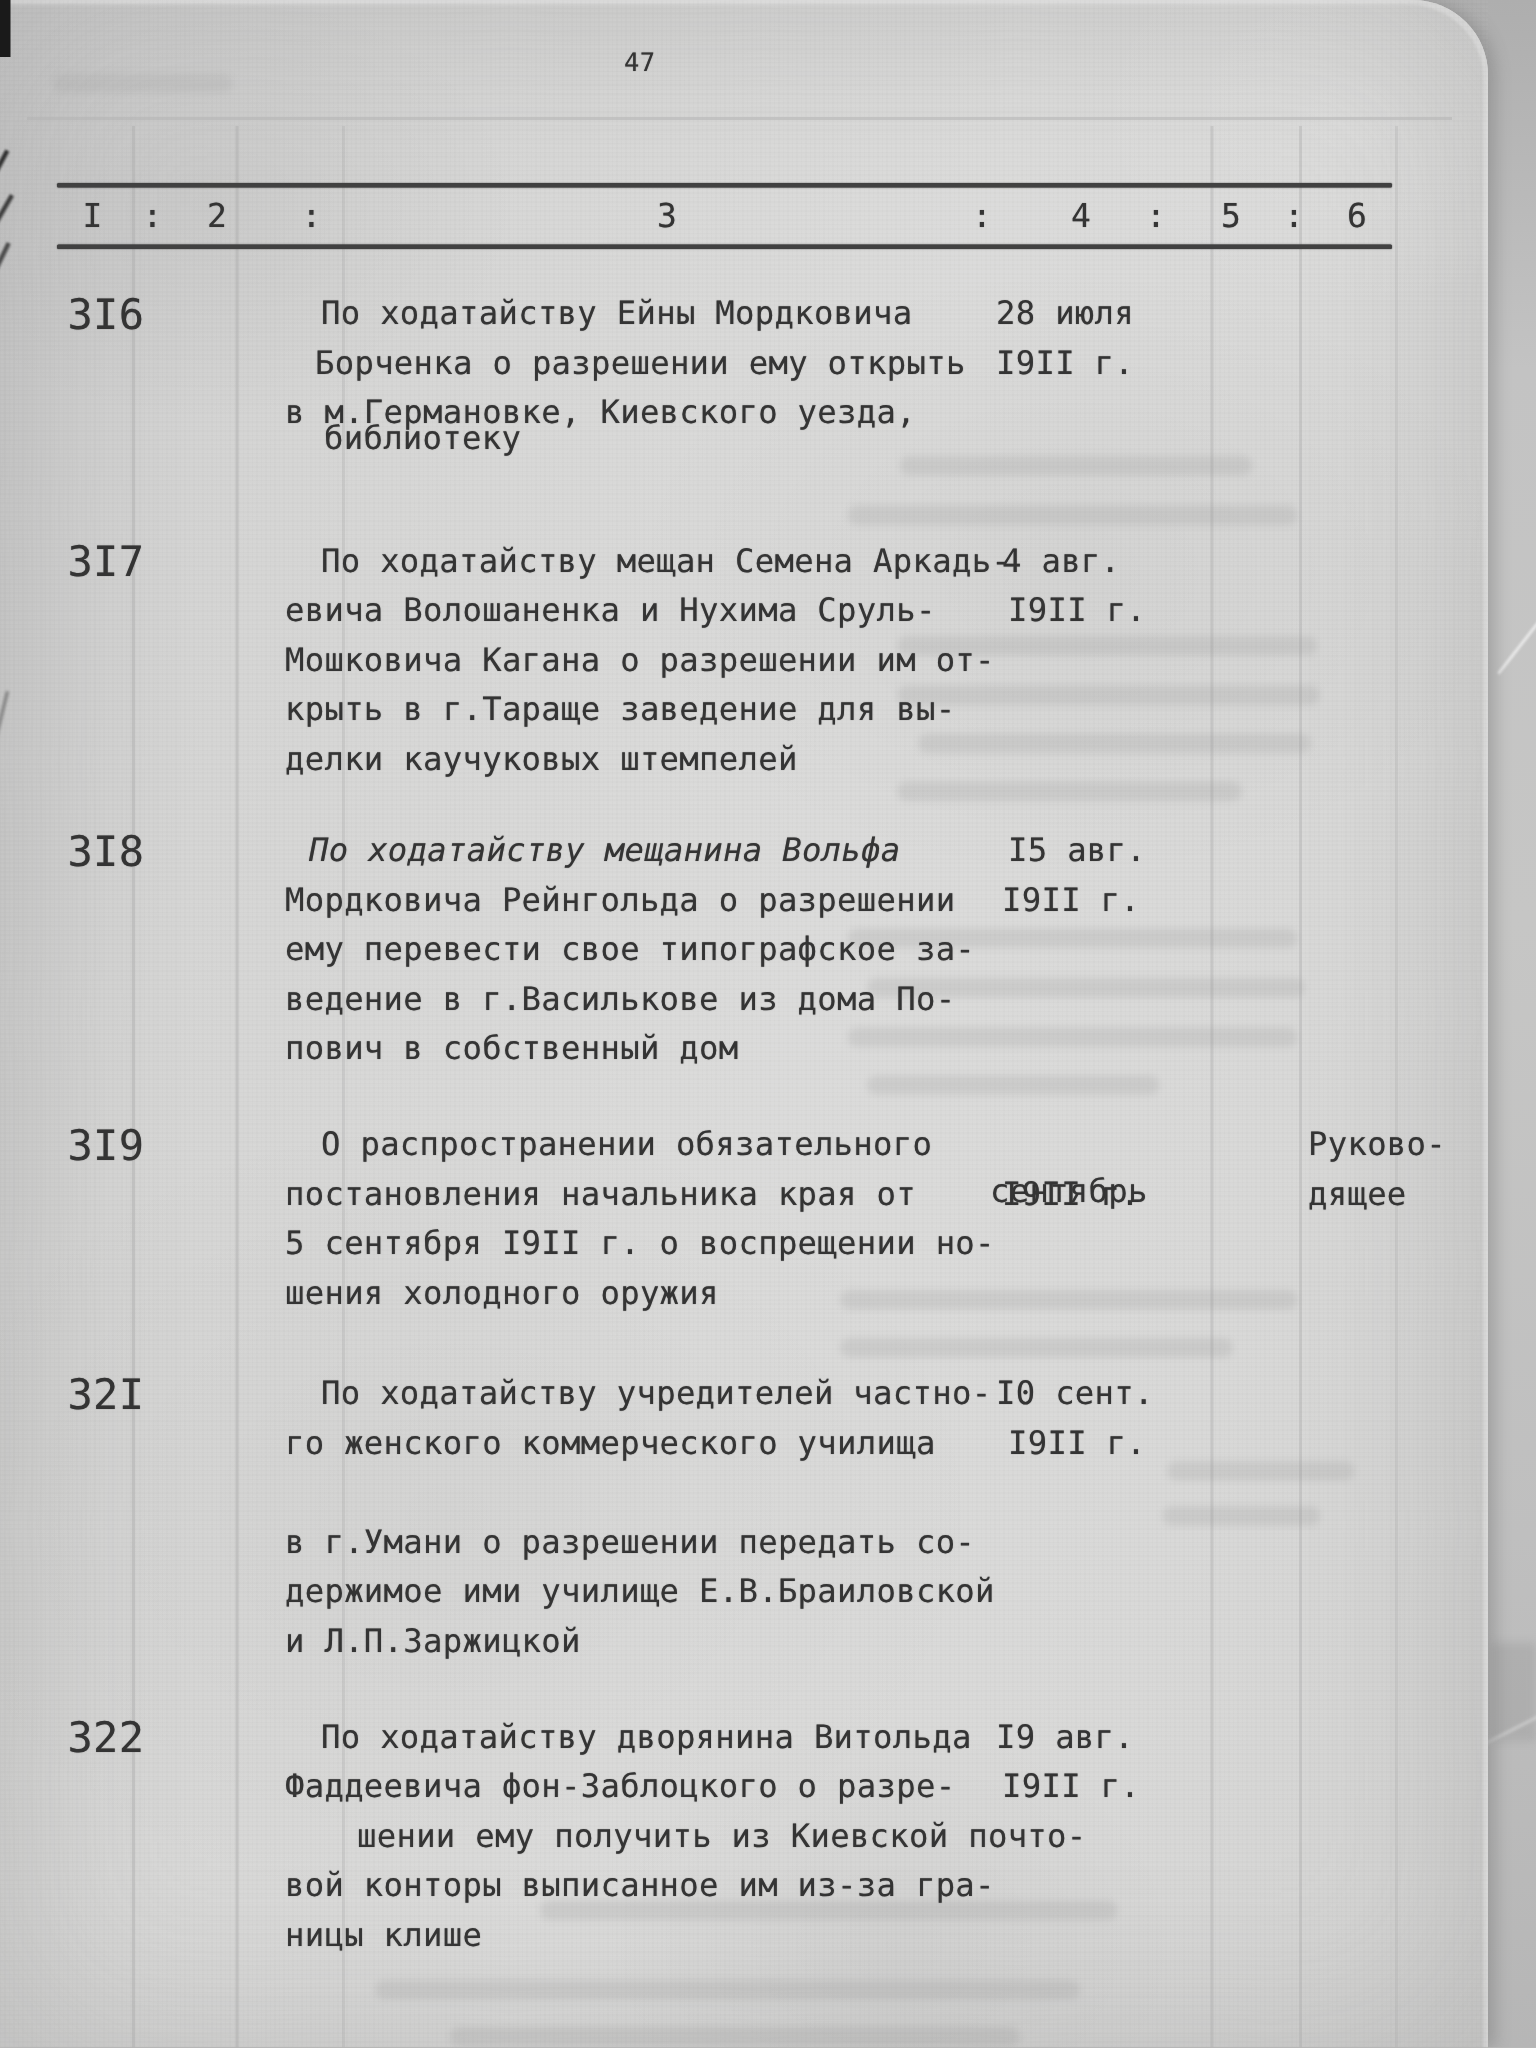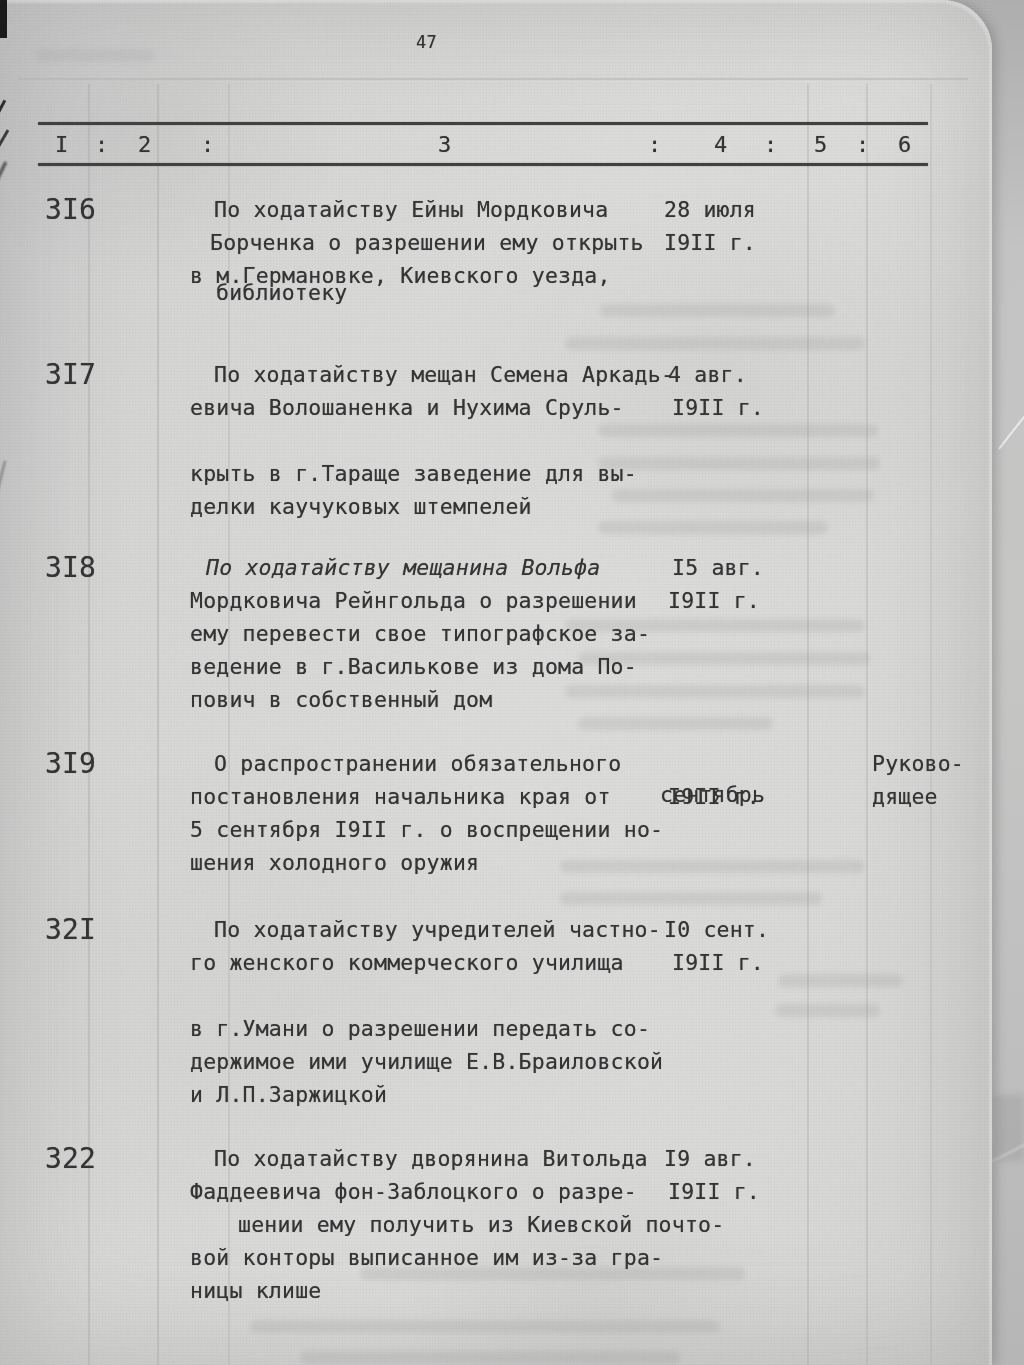--- a/index.html
+++ b/index.html
@@ -109,20 +109,21 @@
     <div class="txt" style="left:214px;top:197px;">По ходатайству Ейны Мордковича</div>
     <div class="txt" style="left:190px;top:230px;margin-left:20px;">Борченка о разрешении ему открыть</div>
     <div class="txt" style="left:190px;top:263px;">в м.Германовке, Киевского уезда,</div>
     <div class="txt" style="left:190px;top:280px;margin-left:26px;">библиотеку</div>
     <div class="txt" style="left:664px;top:197px;">28 июля</div>
     <div class="txt" style="left:664px;top:230px;">I9II г.</div>
 
     <div class="txt num" style="left:45px;top:362px;">3I7</div>
     <div class="txt" style="left:214px;top:362px;">По ходатайству мещан Семена Аркадь-</div>
     <div class="txt" style="left:190px;top:395px;">евича Волошаненка и Нухима Сруль-</div>
+    <div class="txt" style="left:190px;top:428px;">Мошковича Кагана о разрешении им от-</div>
     <div class="txt" style="left:190px;top:461px;">крыть в г.Тараще заведение для вы-</div>
     <div class="txt" style="left:190px;top:494px;">делки каучуковых штемпелей</div>
     <div class="txt" style="left:668px;top:362px;">4 авг.</div>
     <div class="txt" style="left:672px;top:395px;">I9II г.</div>
 
     <div class="txt num" style="left:45px;top:555px;">3I8</div>
     <div class="txt" style="left:206px;top:555px;font-style:italic;">По ходатайству мещанина Вольфа</div>
     <div class="txt" style="left:190px;top:588px;">Мордковича Рейнгольда о разрешении</div>
     <div class="txt" style="left:190px;top:621px;">ему перевести свое типографское за-</div>
     <div class="txt" style="left:190px;top:654px;">ведение в г.Василькове из дома По-</div>

